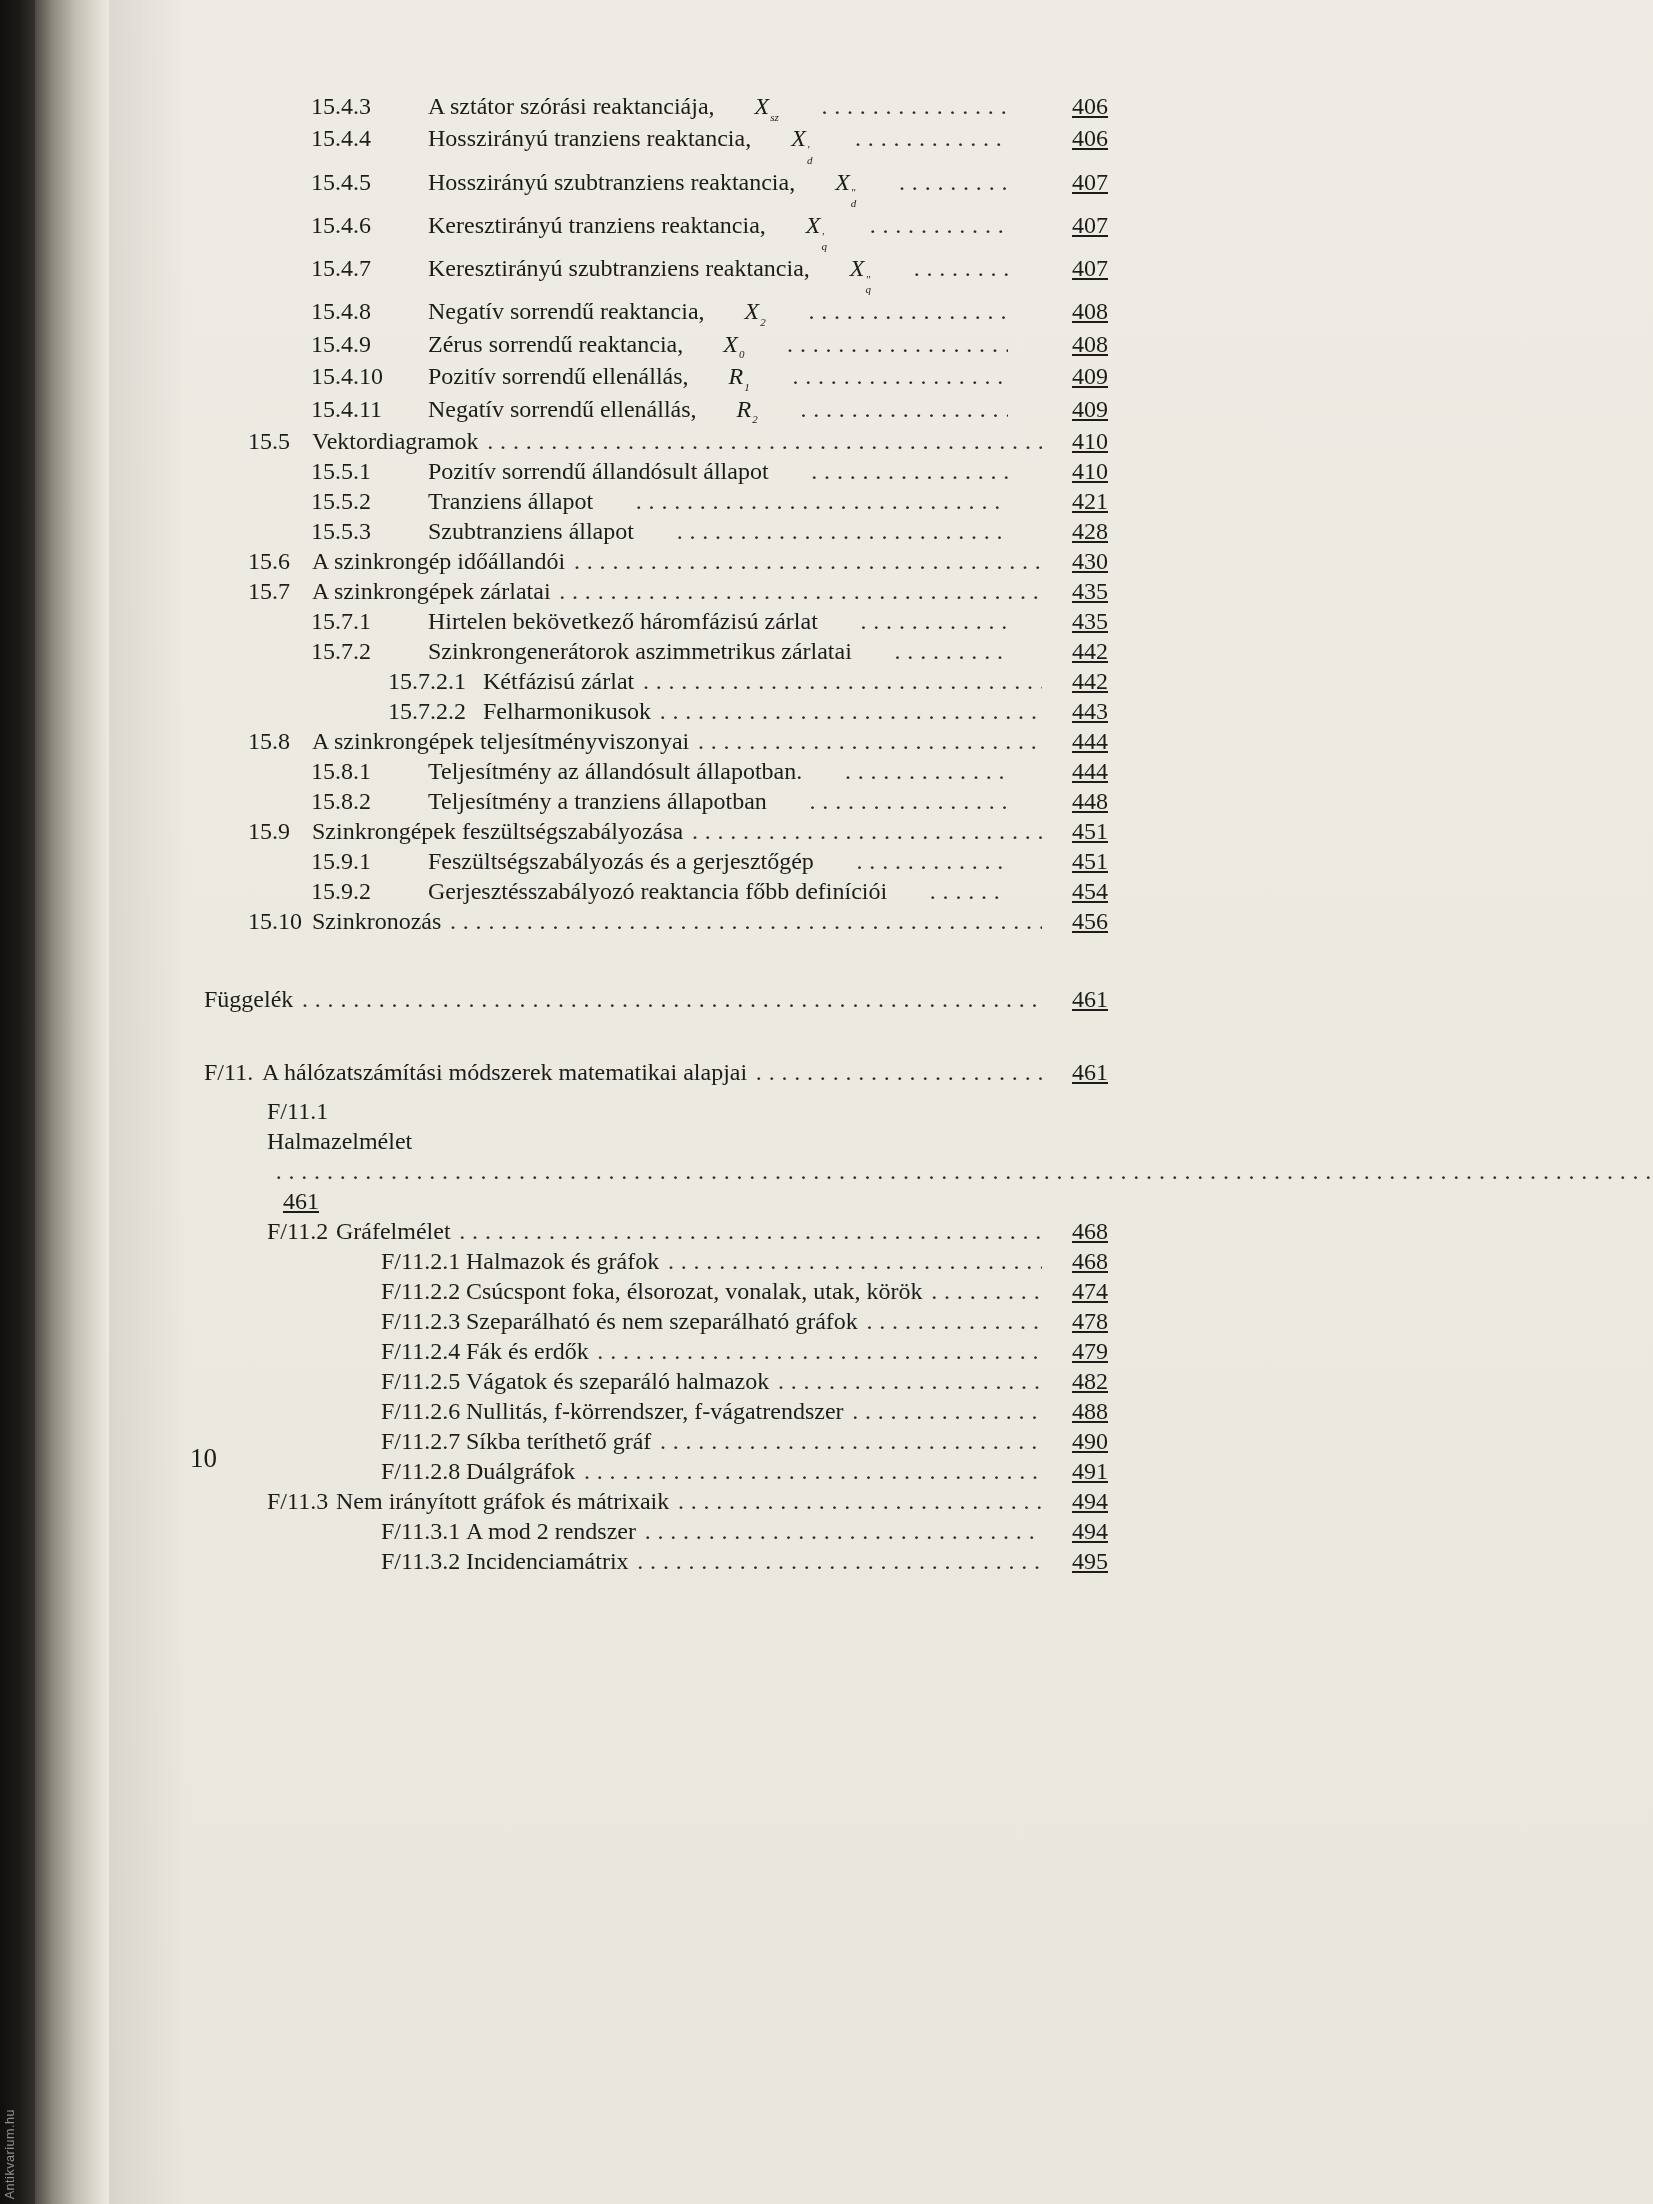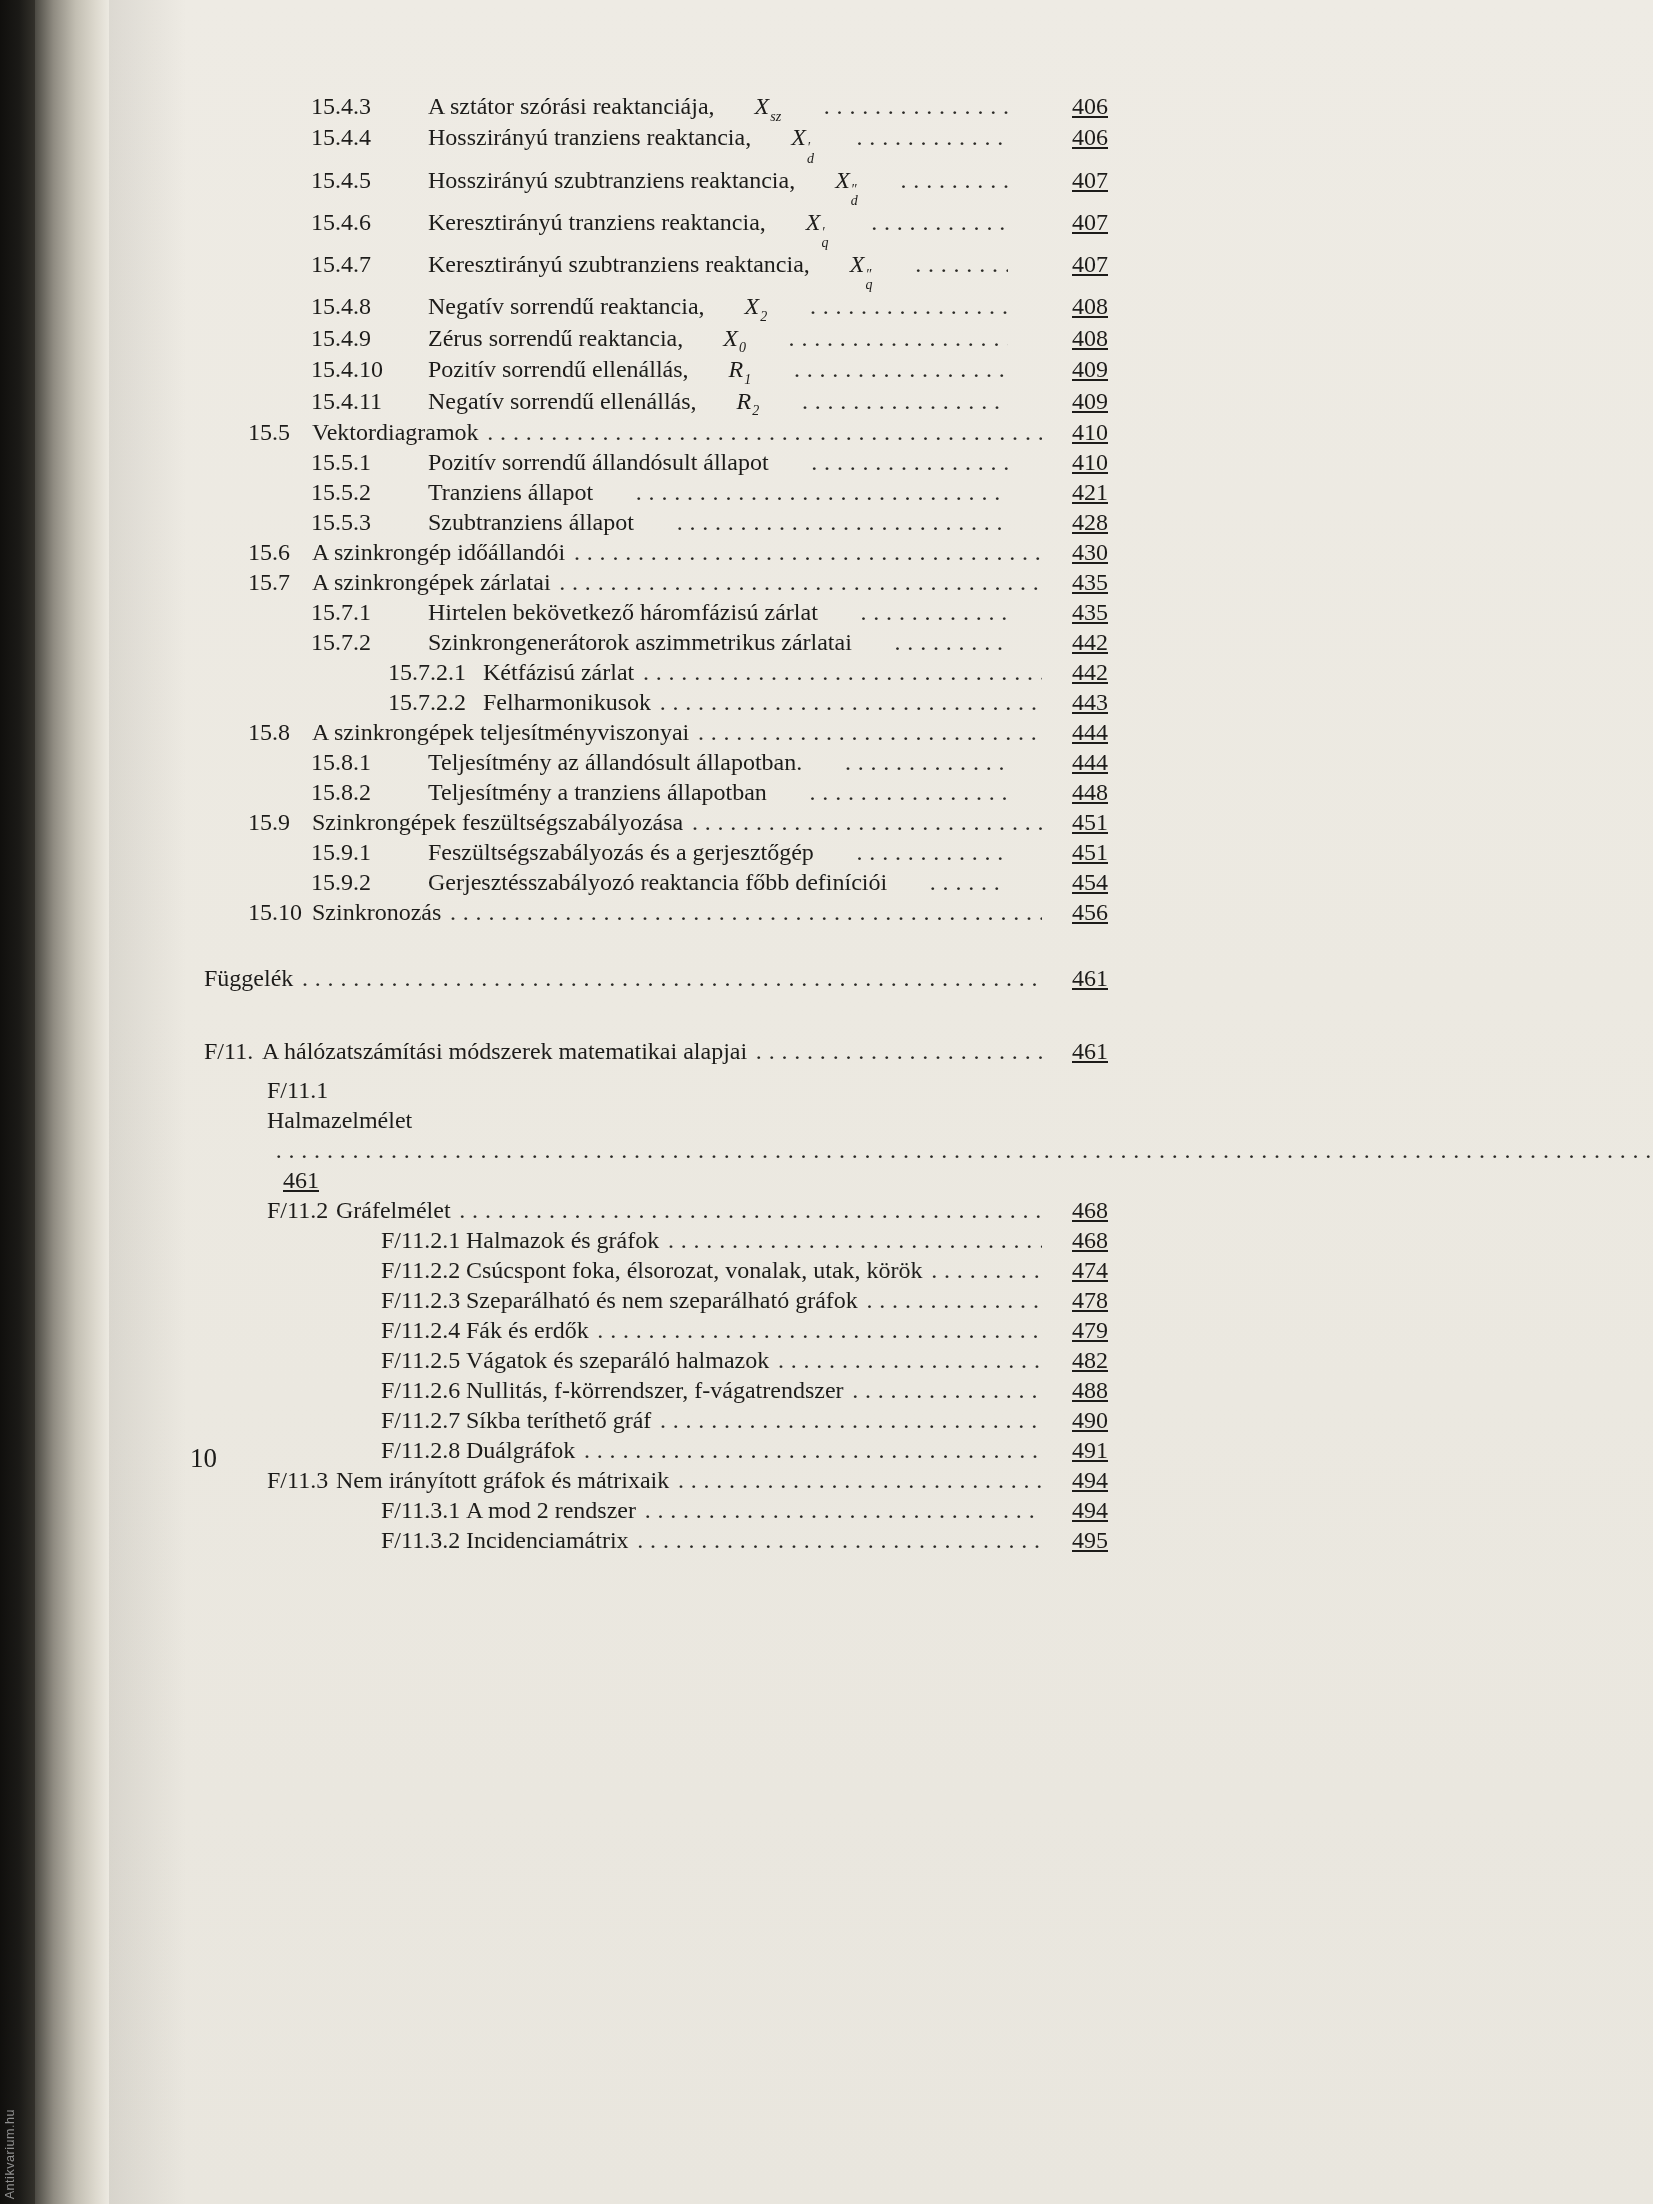--- a/index.html
+++ b/index.html
@@ -34,28 +34,28 @@
   }
   .pg { flex:0 0 auto; width:52px; text-align:right;text-decoration:underline; }
 
   .l1  { padding-left:44px; }  .l1 .num  { width:64px; }
   .l2  { padding-left:107px;gap:34px; } .l2 .num  { width:83px; }
   .l3  { padding-left:184px; } .l3 .num  { width:95px; }
   .lf0 .num { width:58px; }
   .lf1 { padding-left:63px; }  .lf1 .num { width:69px; }
   .lf2 { padding-left:141px; } .lf2 .num { width:85px;margin-left:36px; }
 
-  .gap-lg { margin-top:36px; }
+  .gap-lg { margin-top:48px; }
   .gap-md { margin-top:43px; }
   .gap-sm { margin-top:8.7px;flex-direction:column; }
 
   .mathsym { font-style:italic; white-space:pre; }
   .mathsym .stack {
     display:inline-flex; flex-direction:column; align-items:flex-start;
-    font-size:14px; line-height:9.7px; vertical-align:-6.8px; margin-left:1px;
+    font-size:11px; line-height:9.7px; vertical-align:-6.8px; margin-left:1px;
   }
   .mathsym .sup { height:10.7px; }
   .mathsym .sub { height:10.7px; }
 
   .page-num { position:absolute; left:190px; top:1443px; font-size:27px; }
   .watermark {
     position:absolute; left:2.9px; bottom:5.8px;
     writing-mode:vertical-rl; transform:rotate(180deg);
     font-family:"Liberation Sans","DejaVu Sans",sans-serif;
     font-size:12.6px; color:#8f8f8f; letter-spacing:0.5px;

